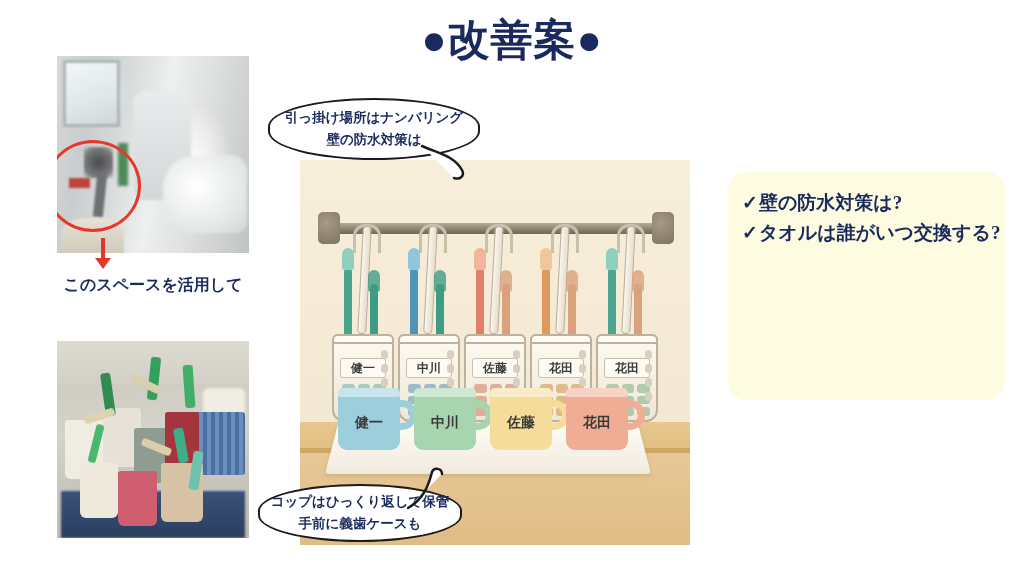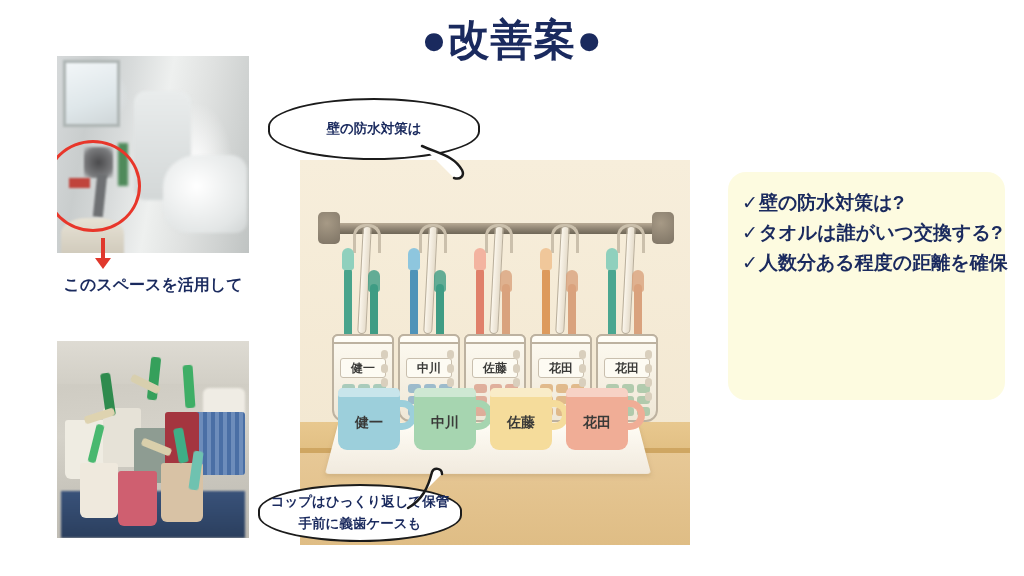--- a/index.html
+++ b/index.html
@@ -3,21 +3,21 @@
 <meta charset="utf-8">
 <style>
   html,body{margin:0;padding:0;}
   body{
     width:1024px;height:576px;
     background:#ffffff;
     font-family:"Liberation Sans","DejaVu Sans",sans-serif;
     overflow:hidden;
     position:relative;
   }
-  .slide{position:absolute;inset:0;background:#fff;}
+  .slide{position:absolute;inset:0;background:#fff;font-family:Liberation Serif, serif;}
 
   
   .title{
     position:absolute;left:0;top:14px;width:1024px;
     text-align:center;
     font-size:42px;line-height:52px;
     font-weight:bold;
     color:#1a2a5e;
     letter-spacing:1px;
     white-space:nowrap;
@@ -433,20 +433,21 @@
         </div>
         <div class="cup" style="left: 266px; background: rgb(240, 173, 150); color: rgb(240, 173, 150);">
           <div class="handle"></div>
           <div class="rim"></div>
           <div class="lbl">花田</div>
         </div>
       </div>
   </div>
 
   <div class="bubble bubble-top">
+    <span>引っ掛け場所はナンバリング</span>
     <span>壁の防水対策は</span>
   </div>
   <div class="tail" style="left:418px;top:140px;">
     <svg width="70" height="46" viewBox="0 0 70 46">
       <path d="M4 6 C 22 14, 36 16, 44 30 C 47 36, 42 40, 36 38" fill="#ffffff" stroke="#1b1b1b" stroke-width="2.5" stroke-linecap="round"></path>
     </svg>
   </div>
 
   <div class="bubble bubble-bottom">
     <span>コップはひっくり返して保管</span>
@@ -458,18 +459,15 @@
     </svg>
   </div>
 
   <div class="note">
     <div class="note-item">
       <span class="ck">✓</span><span>壁の防水対策は?</span>
     </div>
     <div class="note-item">
       <span class="ck">✓</span><span>タオルは誰がいつ交換する?</span>
     </div>
-    <div class="note-item">
-      <span class="ck">✓</span><span>人数分ある程度の距離を確保</span>
-    </div>
   </div>
 
 </div>
 
 </body></html>

